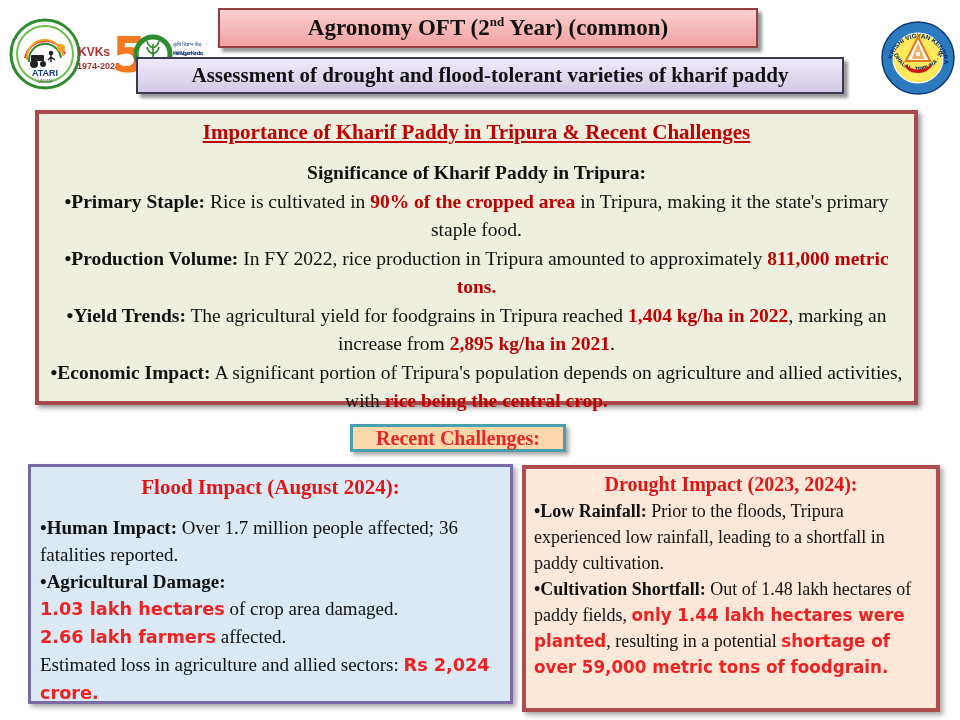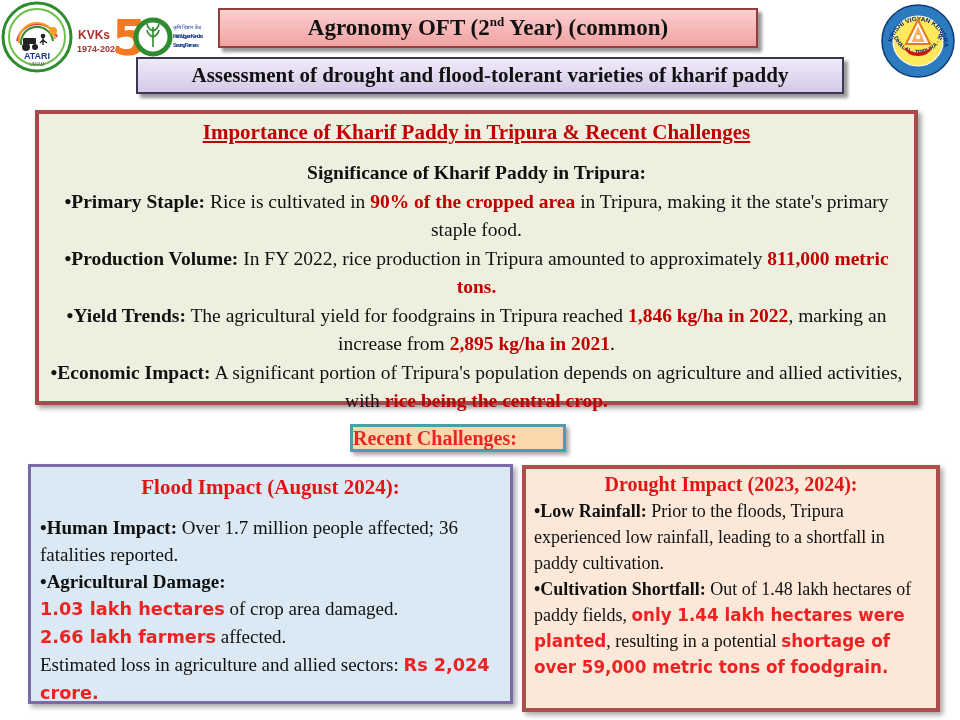--- a/index.html
+++ b/index.html
@@ -1,21 +1,21 @@
 <!DOCTYPE html>
 <html><head>
 <meta charset="utf-8">
 <style>
   html,body{margin:0;padding:0;background:#fff;}
   .slide{position:relative;width:960px;height:720px;background:#ffffff;overflow:hidden;
          font-family:"Liberation Serif",serif;color:#111;}
 
   
-  .logo{position:absolute;}
-  .logo-atari{left:1px;top:1px;width:72px;height:72px;}
+  .logo{position:absolute;margin-top:17px;}
+  .logo-atari{left:9px;top:1px;width:72px;height:72px;}
   .logo-kvk50{left:76px;top:3px;width:128px;height:70px;}
   .logo-dhalai{left:880px;top:3px;width:76px;height:76px;}
 
   .title-bar{position:absolute;left:218px;top:8px;width:540px;height:40px;
     background:linear-gradient(#FCCFCF,#F1A2A2);border:2px solid #943D3D;
     box-shadow:4px 4px 3px #9a9a9a;display:flex;align-items:center;justify-content:center;
     font-size:23px;font-weight:bold;box-sizing:border-box;}
   .title-bar sup{font-size:13px;line-height:0;vertical-align:super;}
 
   .subtitle-bar{position:absolute;left:136px;top:57px;width:708px;height:37px;
@@ -27,21 +27,21 @@
   .importance-box{position:absolute;left:35px;top:110px;width:883px;height:295px;
     background:#EFEFE0;border:4px solid #A9494C;box-shadow:3px 3px 5px rgba(0,0,0,.40);
     padding:4px 10px;box-sizing:border-box;}
   .importance-title{text-align:center;color:#C00000;font-weight:bold;font-size:21px;
     text-decoration:underline;margin:2px 0 14px 0;}
   .importance-body p{margin:0;font-size:19.5px;line-height:28.5px;text-align:center;}
 
   
   .challenges-badge{position:absolute;left:350px;top:424px;width:216px;height:28px;
     background:#FBD7AC;border:3px solid #46A0AE;box-shadow:3px 3px 4px rgba(0,0,0,.35);
-    display:flex;align-items:center;color:#E92525;font-weight:bold;
+    display:flex;align-items:center;justify-content:center;color:#E92525;font-weight:bold;
     font-size:20px;box-sizing:border-box;}
 
   
   .flood-box{position:absolute;left:28px;top:464px;width:485px;height:240px;
     background:#DAE9F4;border:3px solid #7A6BA8;box-shadow:3px 3px 5px rgba(0,0,0,.35);
     padding:4px 9px;box-sizing:border-box;}
   .flood-title{text-align:center;color:#E01616;font-weight:bold;font-size:21px;margin:4px 0 14px 0;}
   .flood-body p{margin:0;font-size:19px;line-height:27px;}
 
   .drought-box{position:absolute;left:522px;top:465px;width:418px;height:247px;
@@ -122,21 +122,21 @@
       <path d="M24 44 q14 11 28 0 q-3 9 -14 9 q-11 0 -14 -9 Z" fill="#CC1111"></path>
     </svg>
   </div>
 
   <div class="importance-box">
     <div class="importance-title">Importance of Kharif Paddy in Tripura &amp; Recent Challenges</div>
     <div class="importance-body">
       <p><span class="s-b">Significance of Kharif Paddy in Tripura:</span></p>
       <p><span class="s-b">•Primary Staple:</span><span class="s-n"> Rice is cultivated in </span><span class="s-rb">90% of the cropped area</span><span class="s-n"> in Tripura, making it the state's primary staple food.</span></p>
       <p><span class="s-b">•Production Volume:</span><span class="s-n"> In FY 2022, rice production in Tripura amounted to approximately </span><span class="s-rb">811,000 metric tons.</span></p>
-      <p><span class="s-b">•Yield Trends:</span><span class="s-n"> The agricultural yield for foodgrains in Tripura reached </span><span class="s-rb">1,846 kg/ha in 2022</span><span class="s-n">, marking an increase from </span><span class="s-rb">2,895 kg/ha in 2021</span><span class="s-n">.</span></p>
+      <p><span class="s-b">•Yield Trends:</span><span class="s-n"> The agricultural yield for foodgrains in Tripura reached </span><span class="s-rb">1,404 kg/ha in 2022</span><span class="s-n">, marking an increase from </span><span class="s-rb">2,895 kg/ha in 2021</span><span class="s-n">.</span></p>
       <p><span class="s-b">•Economic Impact:</span><span class="s-n"> A significant portion of Tripura's population depends on agriculture and allied activities, with </span><span class="s-rb">rice being the central crop.</span></p>
     </div>
   </div>
 
   <div class="challenges-badge">
     <span>Recent Challenges:</span>
   </div>
 
   <div class="flood-box">
     <div class="flood-title">Flood Impact (August 2024):</div>

